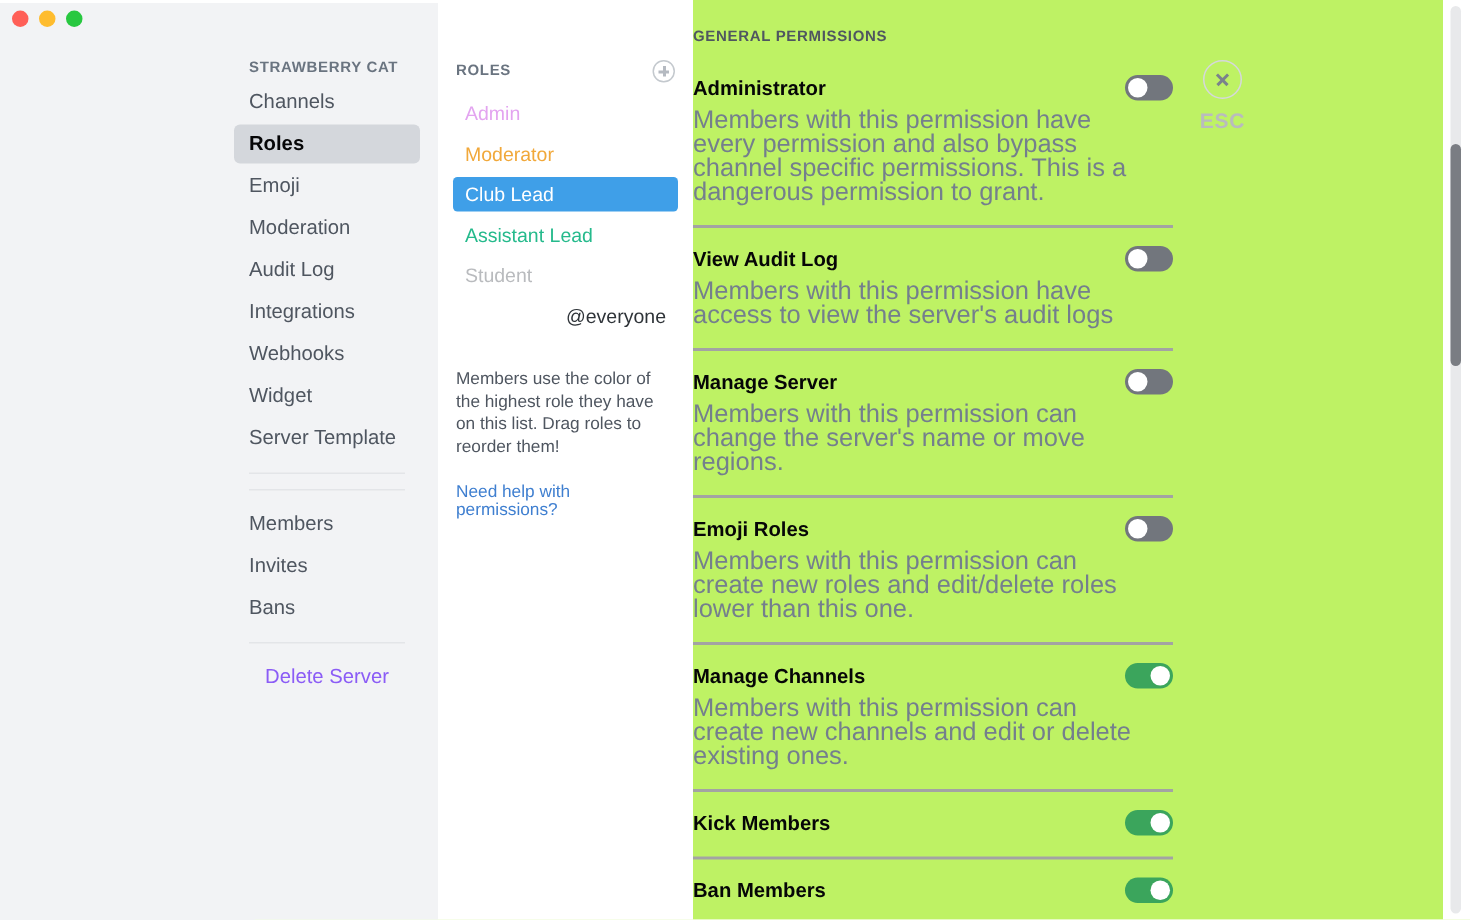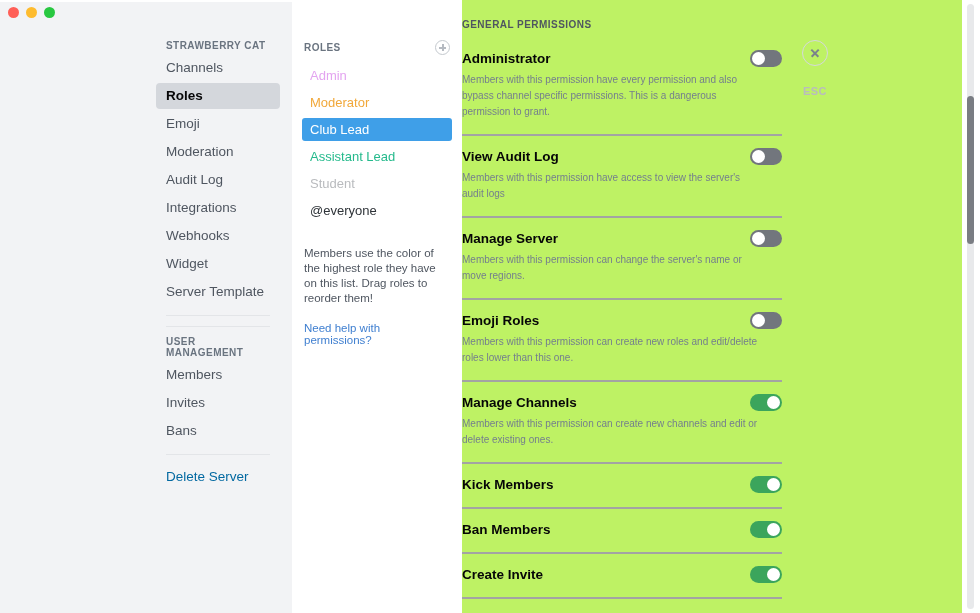--- a/index.html
+++ b/index.html
@@ -69,21 +69,21 @@
     line-height: 16px;
     white-space: nowrap;
     cursor: pointer;
   }
   .nav-item.active {
     background: #d4d7dc;
     color: #060607;
     font-weight: bold;
   }
   .nav-item.link   { color: #5865f2; }
-  .nav-item.danger { color: #0369a1; }
+  .nav-item.danger { color: #8b5cf6; text-align: center; }
 
   .nav-divider {
     height: 1px;
     background: #e3e5e8;
     margin: 10px 10px 9px 10px;
   }
 
   
   .roles-pane {
     position: absolute;
@@ -184,21 +184,21 @@
     align-items: center;
     justify-content: space-between;
   }
   .perm-name {
     font-size: 13.5px;
     font-weight: bold;
     color: #060607;
     line-height: 17px;
   }
   .perm-desc {
-    font-size: 10px;
+    font-size: 17px;
     color: #747f8d;
     line-height: 16px;
     margin-top: 5px;
     max-width: 296px;
   }
 
   
   .toggle {
     width: 32px;
     height: 17px;
@@ -242,22 +242,22 @@
     content: "";
     position: absolute;
     left: 50%; top: 50%;
     width: 10px; height: 1.5px;
     background: #7a828c;
     transform-origin: center;
   }
   .esc-circle::before { transform: translate(-50%,-50%) rotate(45deg); }
   .esc-circle::after  { transform: translate(-50%,-50%) rotate(-45deg); }
   .esc-label {
-    margin-top: 19px;
-    font-size: 11px;
+    margin-top: 6px;
+    font-size: 14px;
     font-weight: bold;
     letter-spacing: .5px;
     color: #b9bbbe;
   }
 
   
   .scroll-track {
     position: absolute;
     right: 6px;
     top: 4px;
@@ -299,21 +299,20 @@
           <div class="nav-item">Webhooks</div>
           <div class="nav-item">Widget</div>
           <div class="nav-item">Server Template</div>
         </div>
 
       <div class="nav-divider"></div>
 
 
       <div class="nav-divider"></div>
 
-      <div class="nav-header">USER MANAGEMENT</div>
       <div id="nav-user-items">
           <div class="nav-item">Members</div>
           <div class="nav-item">Invites</div>
           <div class="nav-item">Bans</div>
         </div>
 
       <div class="nav-divider"></div>
 
       <div class="nav-item danger">Delete Server</div>
     </nav>
@@ -324,21 +323,21 @@
       <span class="roles-title">ROLES</span>
       <span class="add-role-btn"></span>
     </div>
 
     <div class="role-list" id="role-list">
         <div class="role-item" style="color: rgb(227, 164, 240);">Admin</div>
         <div class="role-item" style="color: rgb(241, 168, 58);">Moderator</div>
         <div class="role-item selected" style="color: rgb(255, 255, 255); background: rgb(63, 159, 232);">Club Lead</div>
         <div class="role-item" style="color: rgb(37, 186, 140);">Assistant Lead</div>
         <div class="role-item" style="color: rgb(185, 187, 190);">Student</div>
-        <div class="role-item" style="color: rgb(46, 51, 56);">@everyone</div>
+        <div class="role-item" style="color: rgb(46, 51, 56); text-align: right;">@everyone</div>
       </div>
 
     <div class="roles-note">Members use the color of the highest role they have on this list. Drag roles to reorder them!</div>
     <a class="roles-help">Need help with permissions?</a>
   </div>
 
   <div class="perm-pane">
     <div class="perm-inner">
       <div class="perm-section-title">GENERAL PERMISSIONS</div>
       <div id="perm-list">

